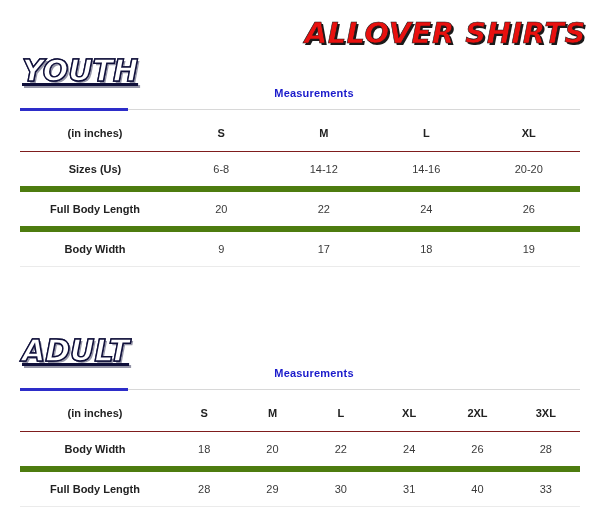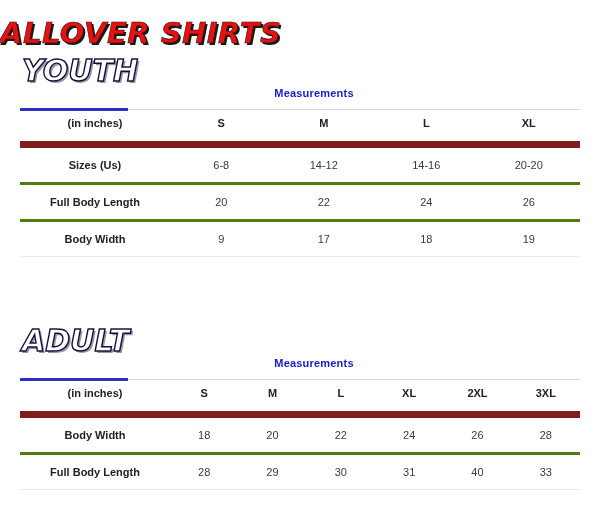--- a/index.html
+++ b/index.html
@@ -18,21 +18,21 @@
 
   .page {
     width: 600px;
     height: 532px;
     position: relative;
     box-sizing: border-box;
   }
 
   
   .main-title {
-    text-align: left;
+    text-align: right;
     font-family: "DejaVu Sans", sans-serif;
     font-size: 29px;
     font-weight: bold;
     font-style: italic;
     color: #e8110f;
     letter-spacing: 0.5px;
     margin: 8px 14px 0 0;
     padding-top: 8px;
     text-shadow: 2px 2px 0 #1a1a1a;
     -webkit-text-stroke: 0.6px #1a1a1a;
@@ -53,20 +53,21 @@
     font-family: "DejaVu Sans", sans-serif;
     font-size: 30px;
     font-weight: bold;
     font-style: italic;
     color: #ffffff;
     -webkit-text-stroke: 1.4px #0f0f3a;
     text-shadow: 2px 2px 0 rgba(20,20,60,0.45);
     letter-spacing: 0px;
     line-height: 1.0;
     margin: 0;
+    text-decoration: underline;
   }
   .heading-sub {
     font-family: "Liberation Sans", sans-serif;
     font-size: 11px;
     font-weight: bold;
     color: #1a1acb;
     margin: 1px 0 0 6px;
     letter-spacing: 0.2px;
     text-align: center;
   }
@@ -99,30 +100,30 @@
     width: 560px;
     margin: 0 20px;
     border-collapse: collapse;
     table-layout: fixed;
   }
   table.size-table th,
   table.size-table td {
     font-size: 11px;
     text-align: center;
     padding: 11px 2px;
-    border-bottom: 3px solid #4d7c0f;
+    border-bottom: 6px solid #4d7c0f;
     color: #3a3a3a;
     font-weight: normal;
   }
   table.size-table thead th {
     font-weight: bold;
     color: #222222;
-    padding-top: 6px;
+    padding-top: 16px;
     padding-bottom: 12px;
-    border-bottom: 7px solid #7f1d1d;
+    border-bottom: 1px solid #7f1d1d;
   }
   table.size-table thead th.lbl,
   table.size-table tbody td.lbl {
     font-weight: bold;
     color: #222222;
   }
   table.size-table tbody tr:last-child td {
     border-bottom: 1px solid #ebebeb;
   }
   .col-label { width: 150px; }

